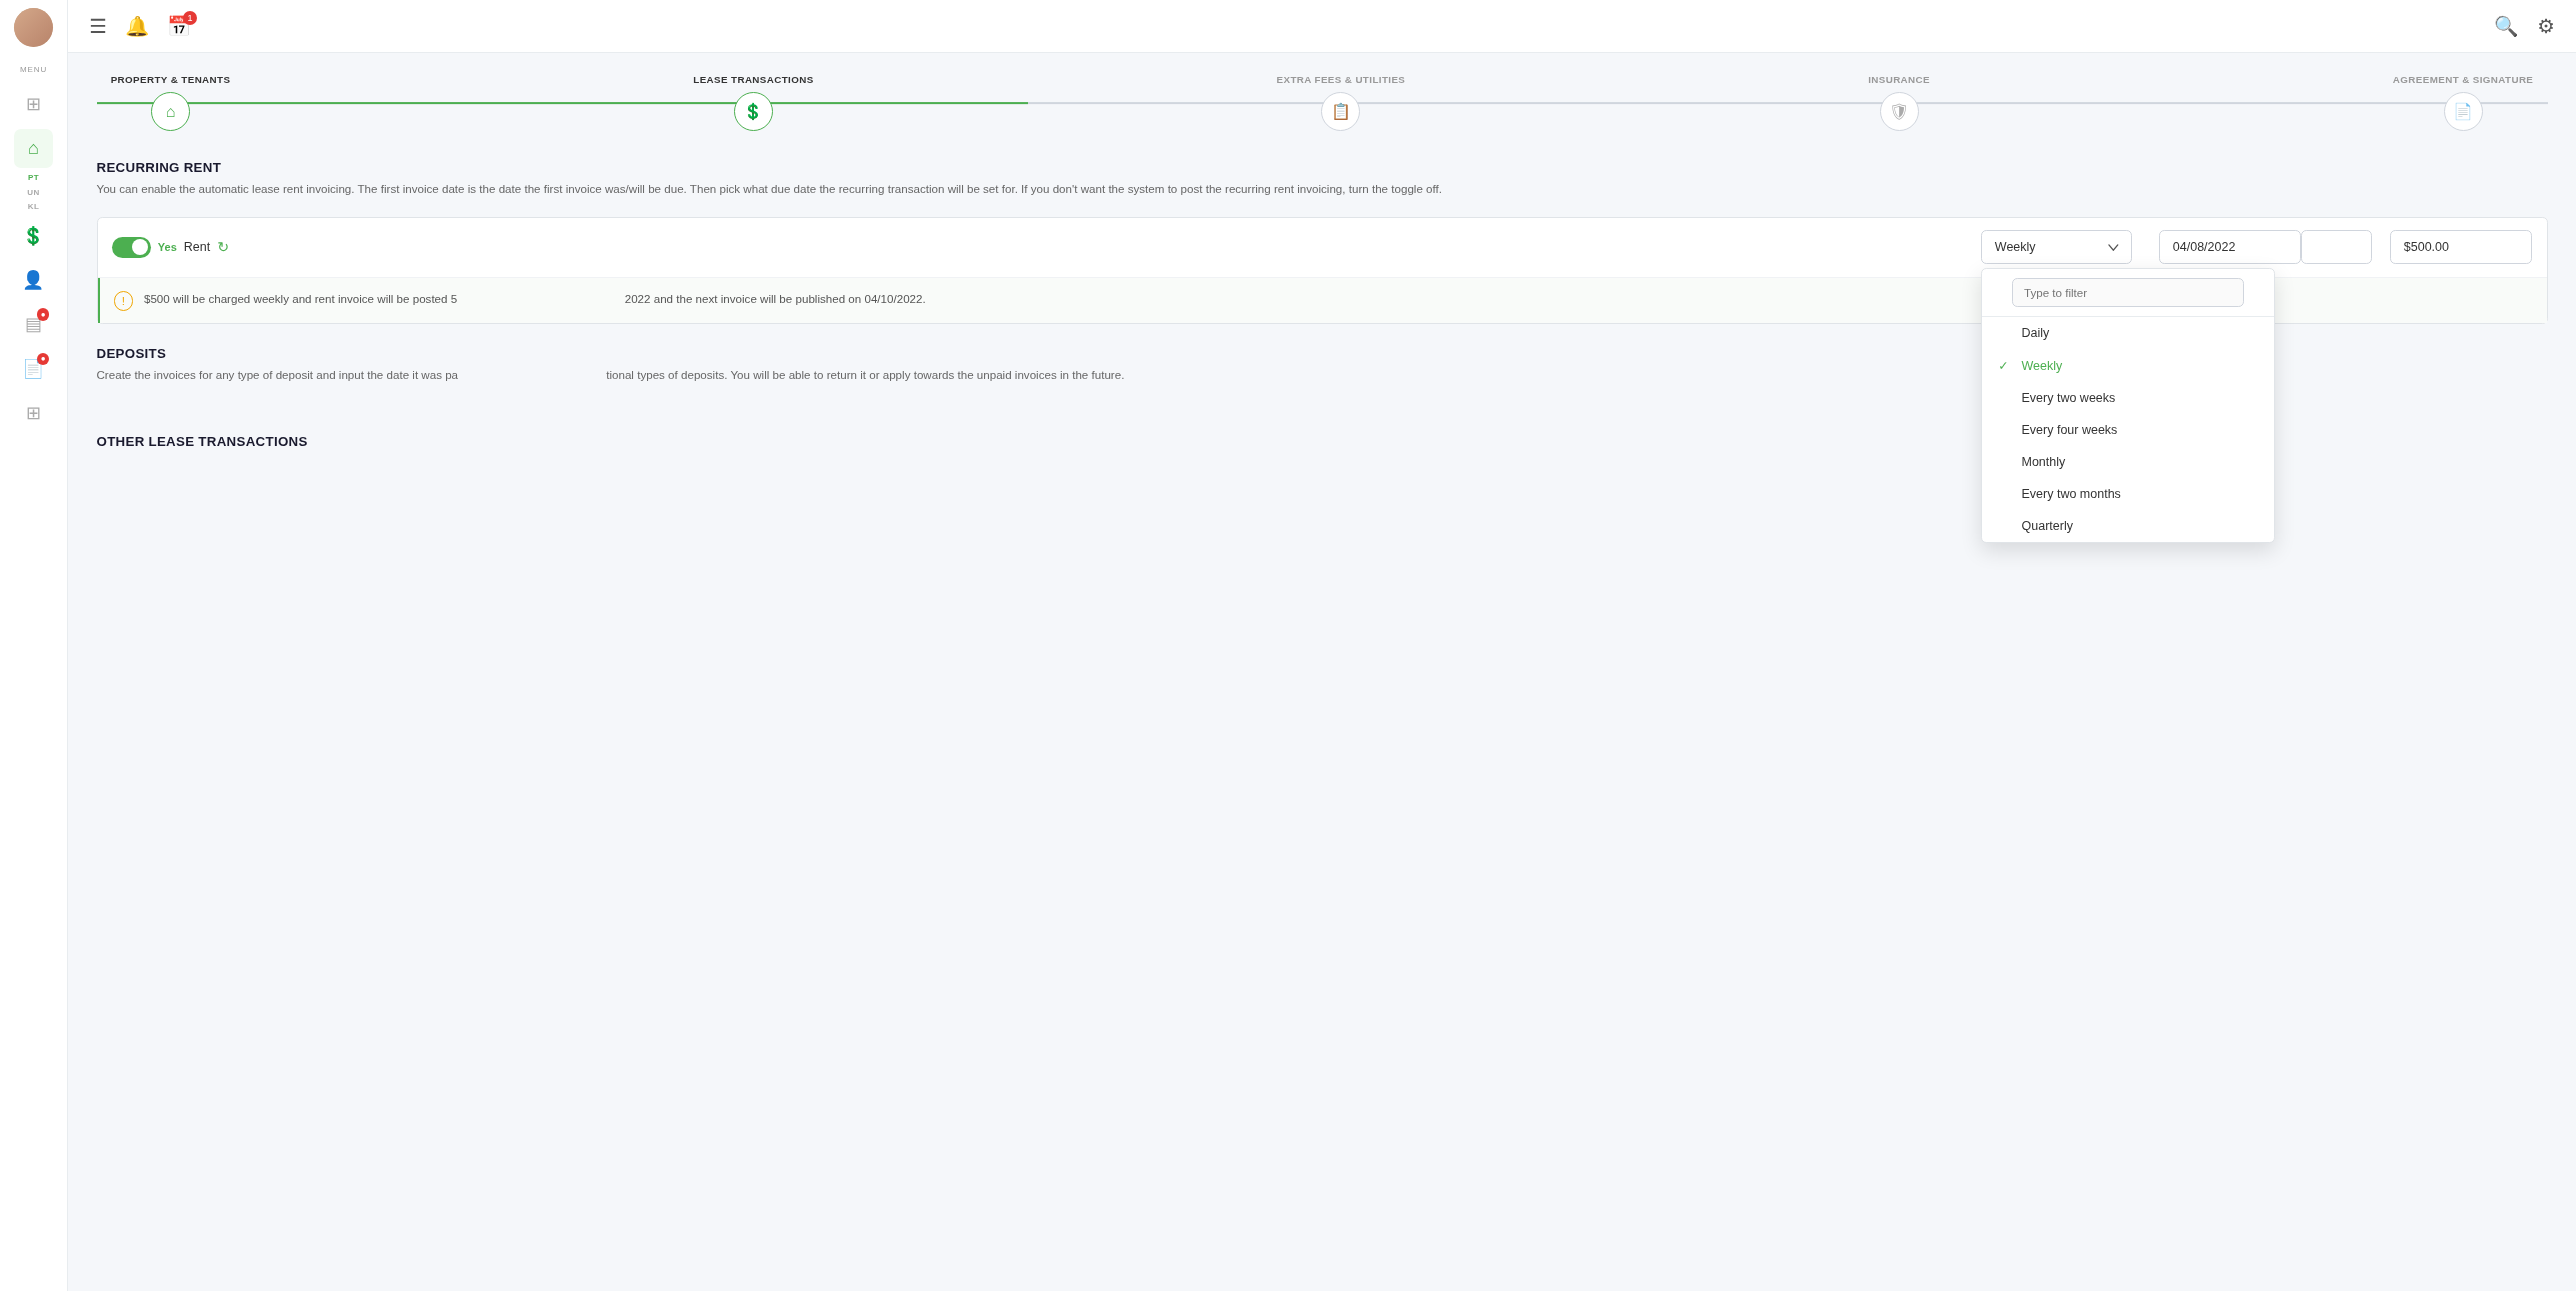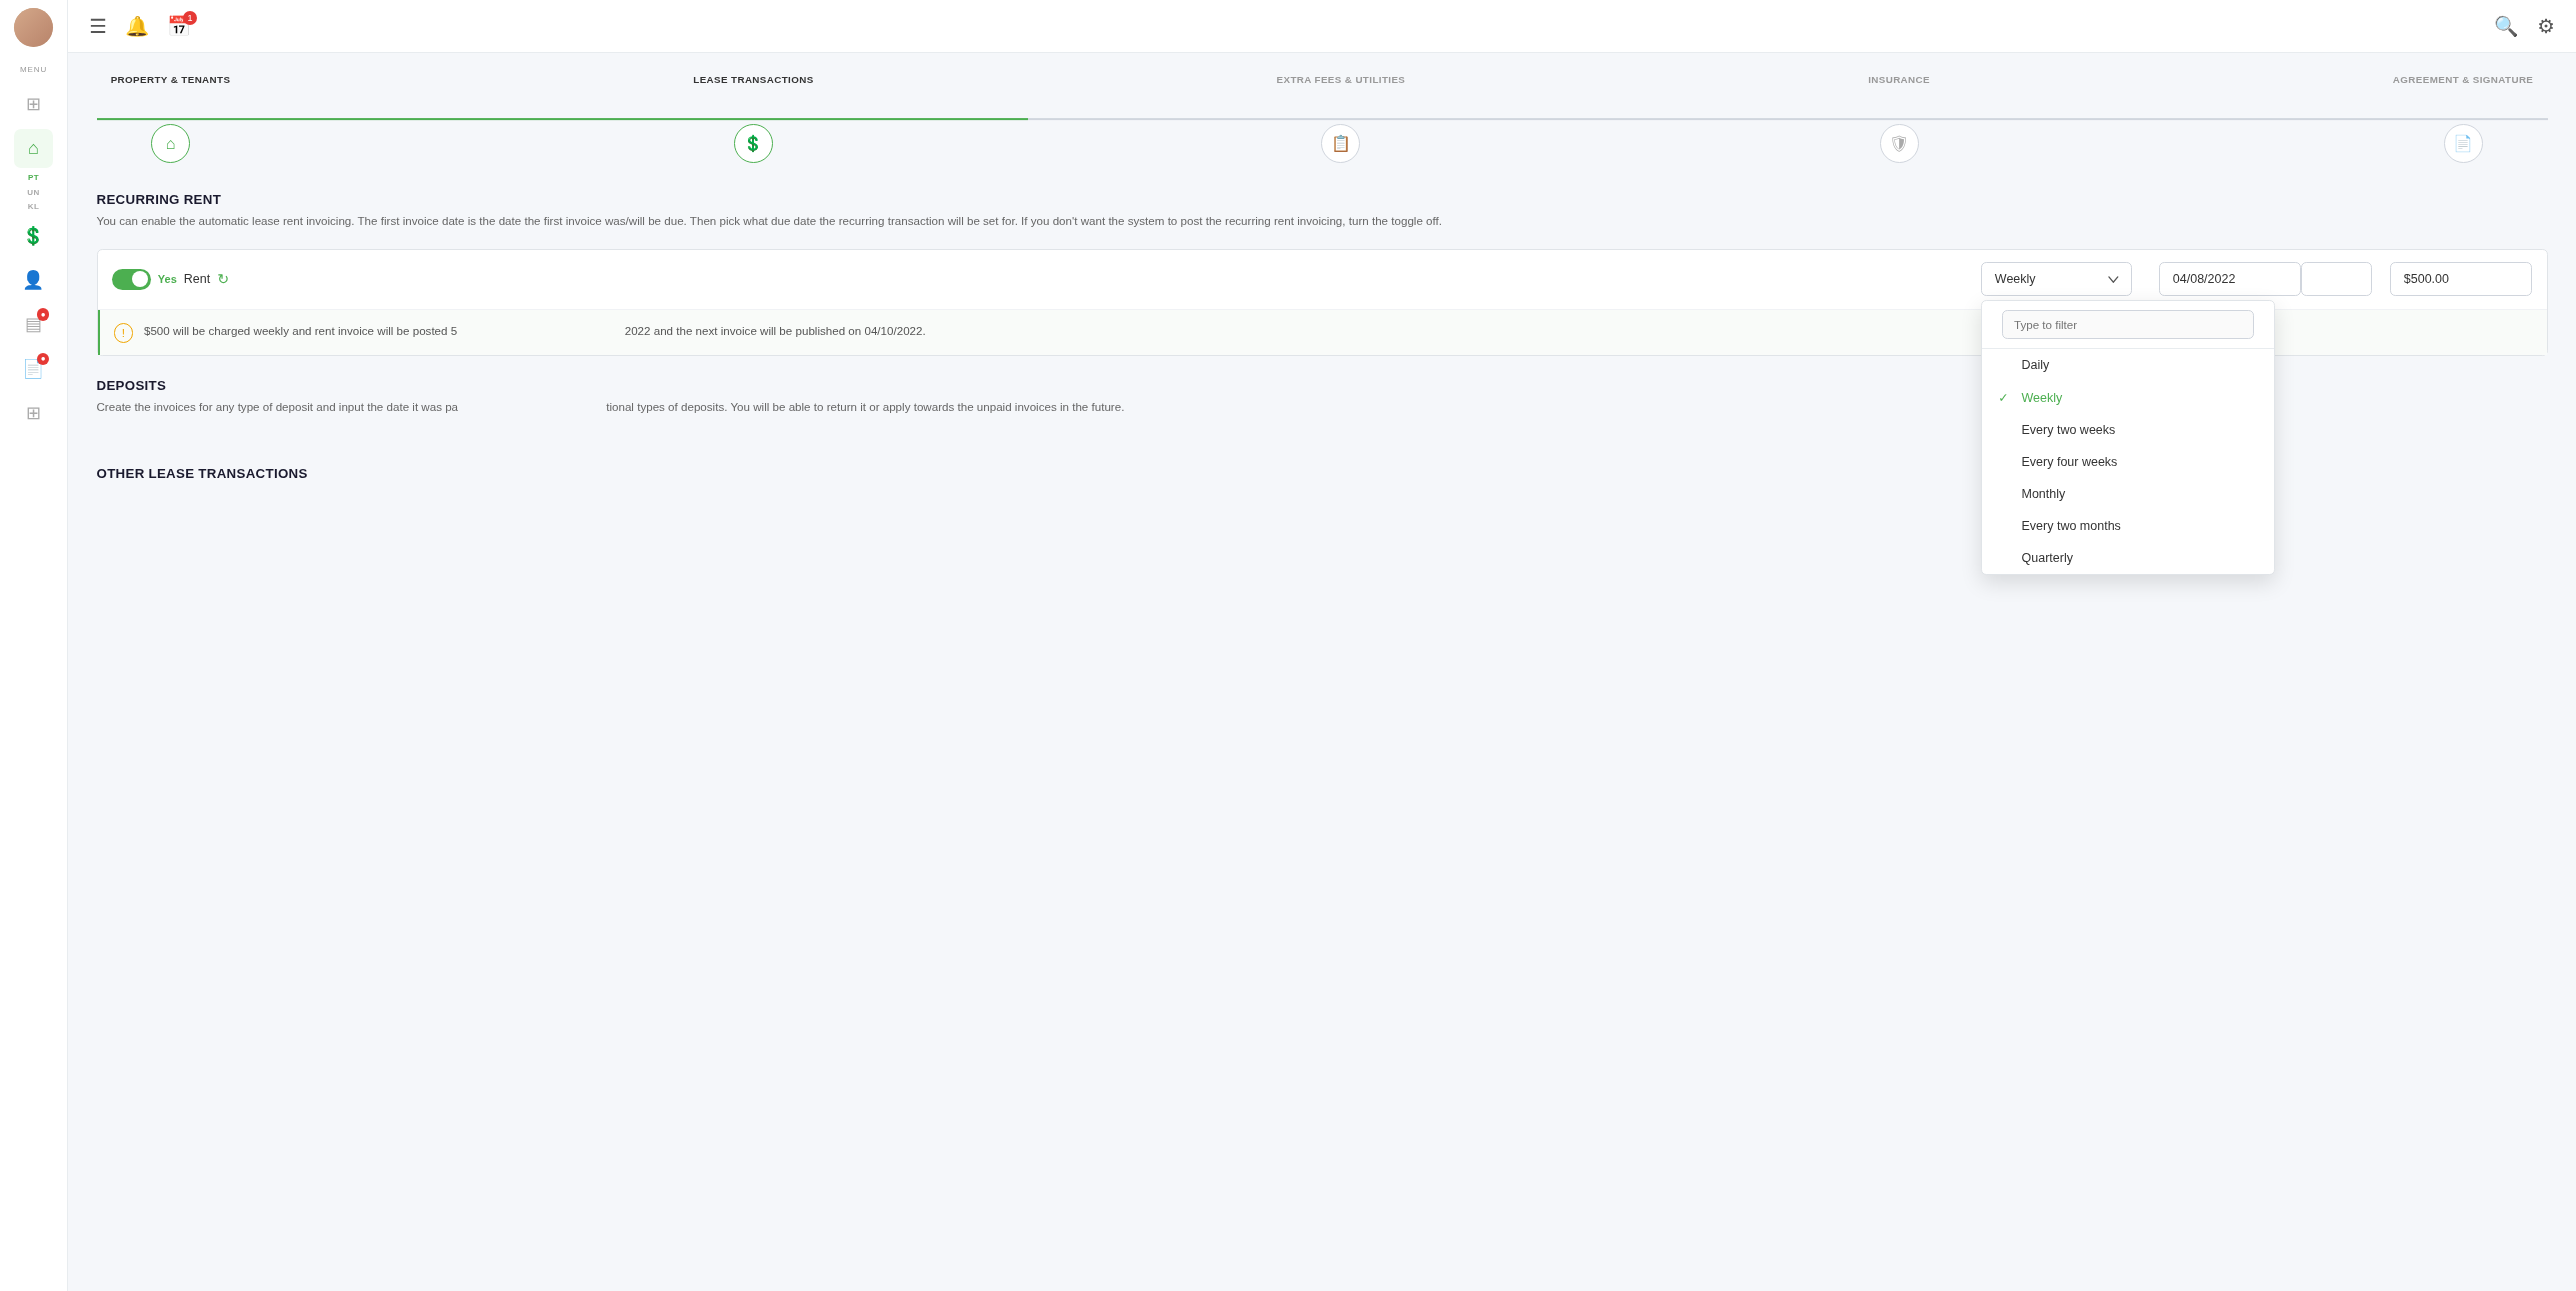--- a/index.html
+++ b/index.html
@@ -121,21 +121,20 @@
       background: #4caf50;
       transform: translateY(-50%);
       z-index: 1;
     }
     .step {
       display: flex;
       flex-direction: column;
       align-items: center;
       z-index: 2;
       position: relative;
-      gap: 32px;
     }
     .step-label {
       font-size: 9.8px;
       font-weight: 600;
       color: #999;
       letter-spacing: 0.4px;
       text-transform: uppercase;
       margin-bottom: 7.1px;
       white-space: nowrap;
     }
@@ -311,21 +310,21 @@
       top: calc(100% + 3.6px);
       left: 0;
       width: 294px;
       background: #fff;
       border: 0.9px solid #e0e4e8;
       border-radius: 5.3px;
       box-shadow: 0 7.1px 21.3px rgba(0,0,0,0.12);
       z-index: 100;
     }
     .dropdown-filter {
-      padding: 9px 20px;
+      padding: 9px 30px;
       border-bottom: 0.9px solid #e8ecef;
     }
     .dropdown-filter input {
       width: 100%;
       border: 0.9px solid #d0d5dd;
       border-radius: 5.3px;
       padding: 7.1px 10.7px;
       font-size: 11.6px;
       color: #999;
       outline: none;

